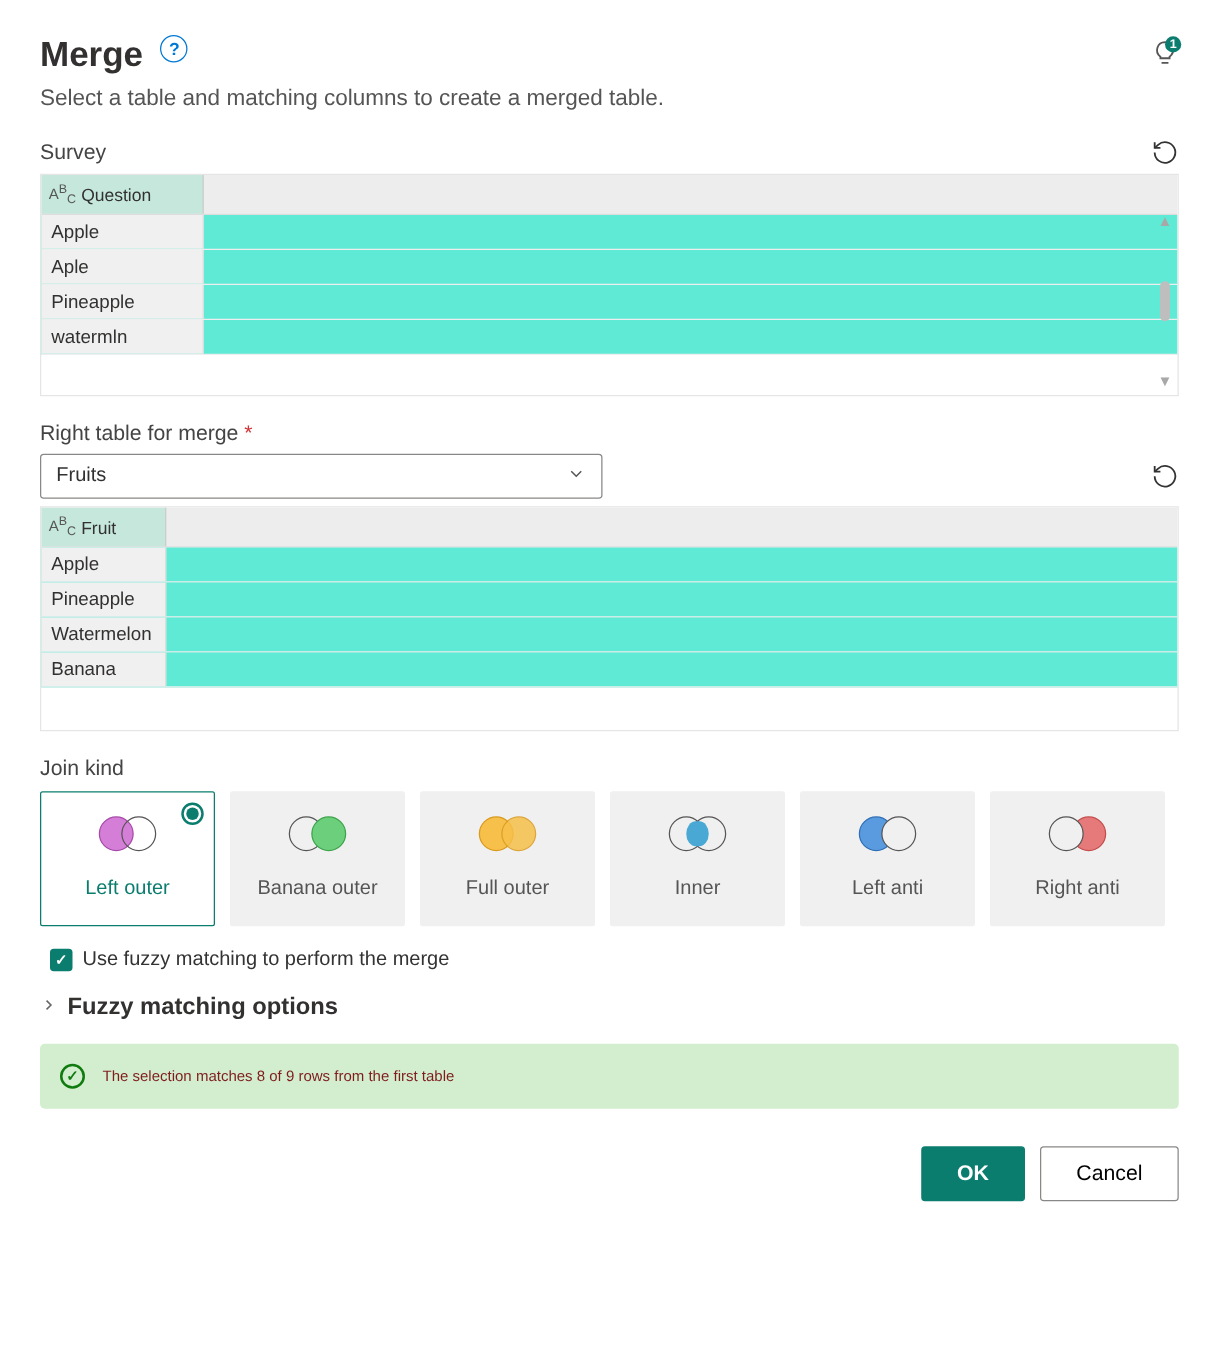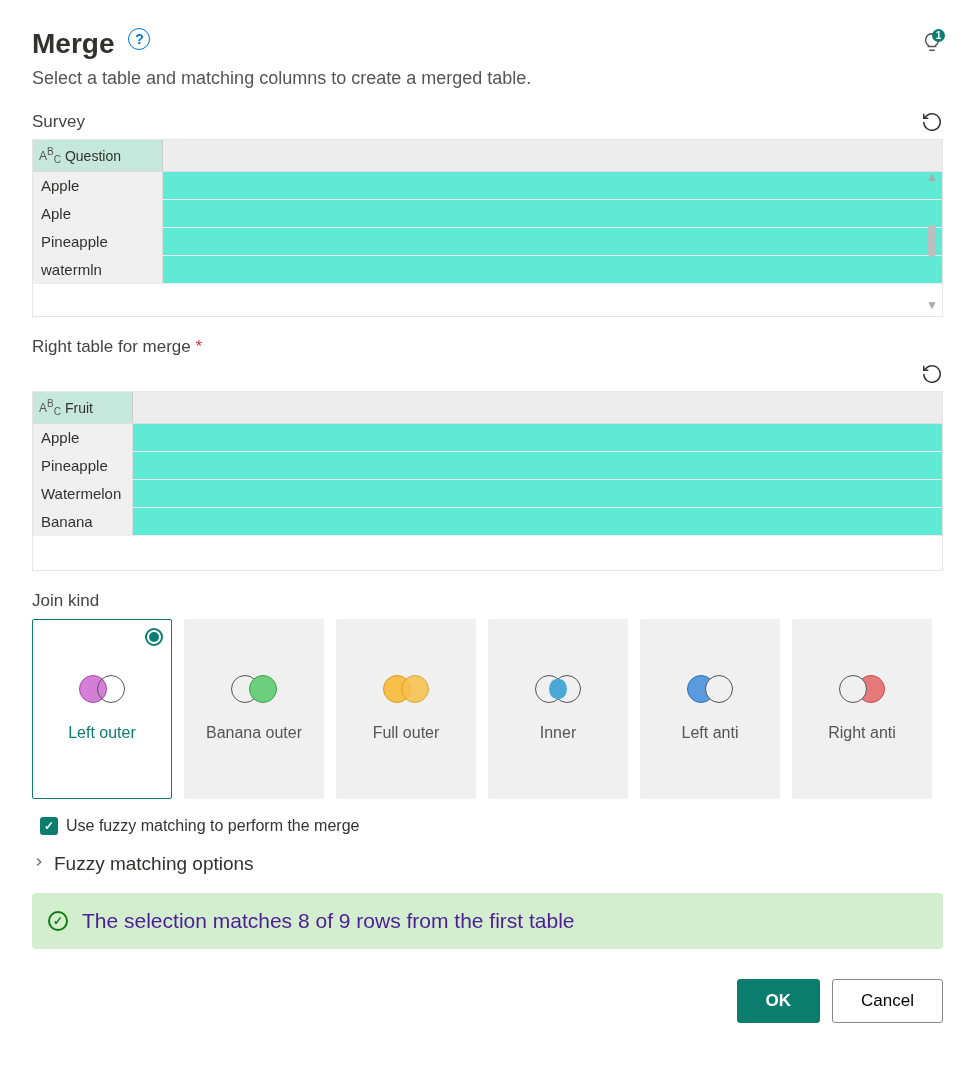--- a/index.html
+++ b/index.html
@@ -28,39 +28,39 @@
   .scroller .arr{color:#a8a8a8;font-size:12px;cursor:pointer}
   .scroller .thumb{width:8px;height:32px;background:#bebebe;border-radius:4px}
   .grid1{height:178px;overflow:hidden}
   .grid2{height:180px;overflow:hidden}
   .w1{width:130px}
   .w2{width:100px}
   .dropdown{display:flex;align-items:center;gap:16px;margin-bottom:6px}
   .select{width:450px;height:36px;border:1px solid #8a8886;border-radius:3px;display:flex;align-items:center;justify-content:space-between;padding:0 12px;font-size:16px;cursor:pointer}
   .select .chev{color:#555}
   .joins{display:flex;gap:12px;margin-top:8px;margin-bottom:18px}
-  .join{width:140px;height:180px;background:#f0f0f0;border:1px solid #f0f0f0;border-radius:2px;display:flex;flex-direction:column;align-items:center;justify-content:center;gap:18px;cursor:pointer;position:relative}
+  .join{width:140px;height:108px;background:#f0f0f0;border:1px solid #f0f0f0;border-radius:2px;display:flex;flex-direction:column;align-items:center;justify-content:center;gap:18px;cursor:pointer;position:relative}
   .join.sel{background:#fff;border:1px solid #0b7d6f}
   .join .dot{position:absolute;top:8px;right:8px;width:18px;height:18px;border:2px solid #0b7d6f;border-radius:50%;display:none;align-items:center;justify-content:center}
   .join.sel .dot{display:flex}
   .join .dot::after{content:"";width:10px;height:10px;background:#0b7d6f;border-radius:50%}
   .join .lbl{font-size:16px;color:#555;text-align:center;line-height:1.2}
   .join.sel .lbl{color:#0b7d6f}
   .jicon{position:relative;width:46px;height:30px}
   .jicon .c{position:absolute;width:28px;height:28px;border:1.5px solid #555;border-radius:50%;top:0}
   .jicon .cL{left:0}.jicon .cR{right:0}
   .chk-row{display:flex;align-items:center;gap:8px;margin-bottom:18px;margin-left:8px}
   .chkbx{width:18px;height:18px;background:#0b7d6f;border-radius:3px;display:flex;align-items:center;justify-content:center;color:#fff;font-size:12px;cursor:pointer;font-weight:700}
   .chk-lbl{font-size:16px;color:#333}
   .expander{display:flex;align-items:center;gap:8px;cursor:pointer;margin-bottom:18px}
   .expander .chev{color:#666}
-  .expander .t{font-size:19px;font-weight:400}
+  .expander .t{font-size:19px;font-weight:700}
   .status{background:#d3eecf;border-radius:4px;padding:16px;display:flex;align-items:center;gap:14px;margin-bottom:30px}
   .status .ok{width:20px;height:20px;border:2px solid #107c10;border-radius:50%;display:flex;align-items:center;justify-content:center;color:#107c10;font-size:12px;font-weight:700}
-  .status .msg{font-size:21px;color:#4c1d95}
+  .status .msg{font-size:12px;color:#7f1d1d}
   .footer{display:flex;justify-content:flex-end;gap:12px}
   .btn{height:44px;padding:0 28px;font-size:17px;border-radius:3px;cursor:pointer;border:1px solid #8a8886;background:#fff}
   .btn.primary{background:#0b7d6f;color:#fff;border-color:#0b7d6f;font-weight:600}
   .join-label{margin-bottom:4px}
 </style>
 </head>
 <body>
 
 <div class="header">
   <div class="hleft">
@@ -112,20 +112,28 @@
     <span class="arr">▼</span>
   </div>
 </div>
 
 <div class="label-row">
   <span class="label">
     <span>Right table for merge </span><span class="req">*</span>
   </span>
 </div>
 <div class="dropdown">
+  <div class="select">
+    <span>Fruits</span>
+    <span class="chev">
+      <svg width="16" height="16" viewBox="0 0 24 24" fill="none" stroke="#555" stroke-width="1.8">
+          <path d="M6 9l6 6 6-6"></path>
+        </svg>
+    </span>
+  </div>
   <span class="refresh" style="margin-left:auto">
     <svg viewBox="0 0 24 24" fill="none" stroke="#333" stroke-width="1.6">
         <path d="M3 12a9 9 0 1 0 3-6.7L3 8"></path>
         <path d="M3 3v5h5"></path>
       </svg>
   </span>
 </div>
 
 <div class="grid grid2">
   <div class="hrow">

